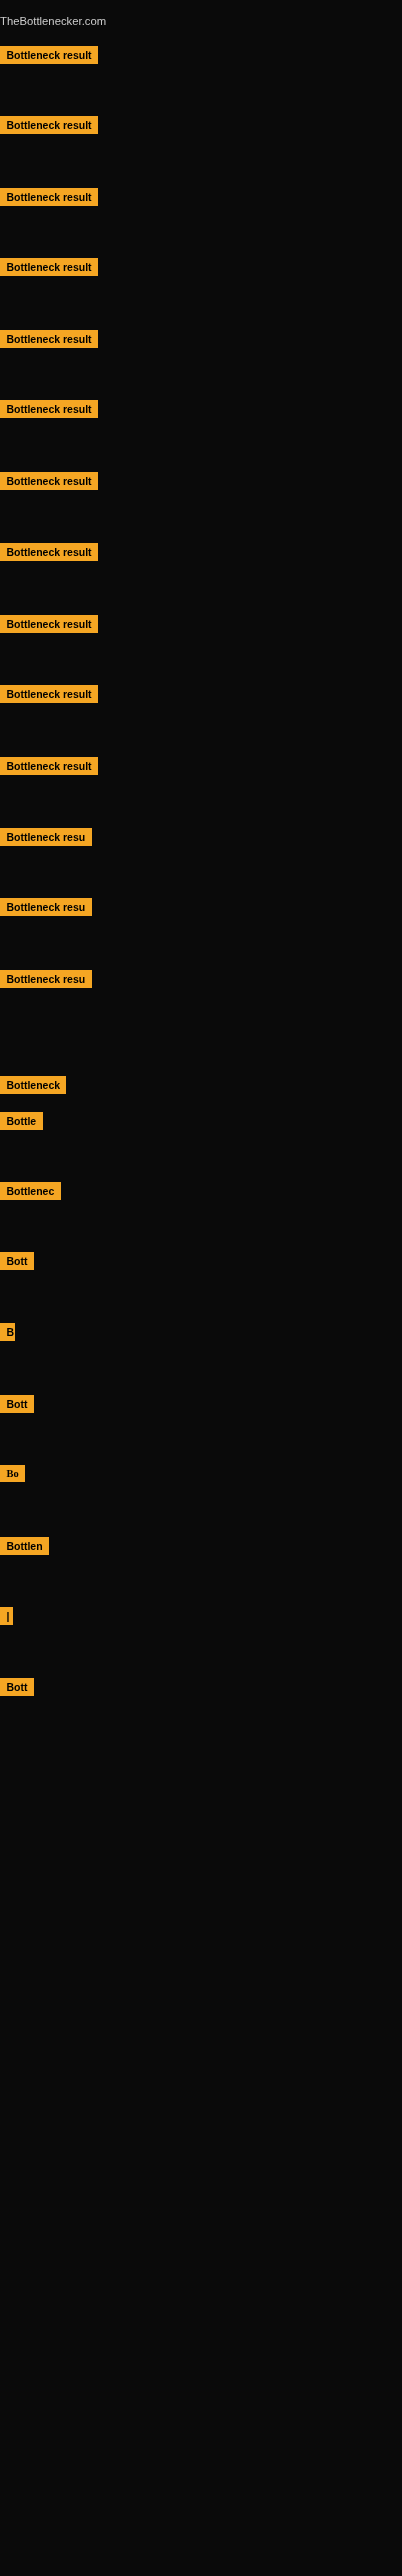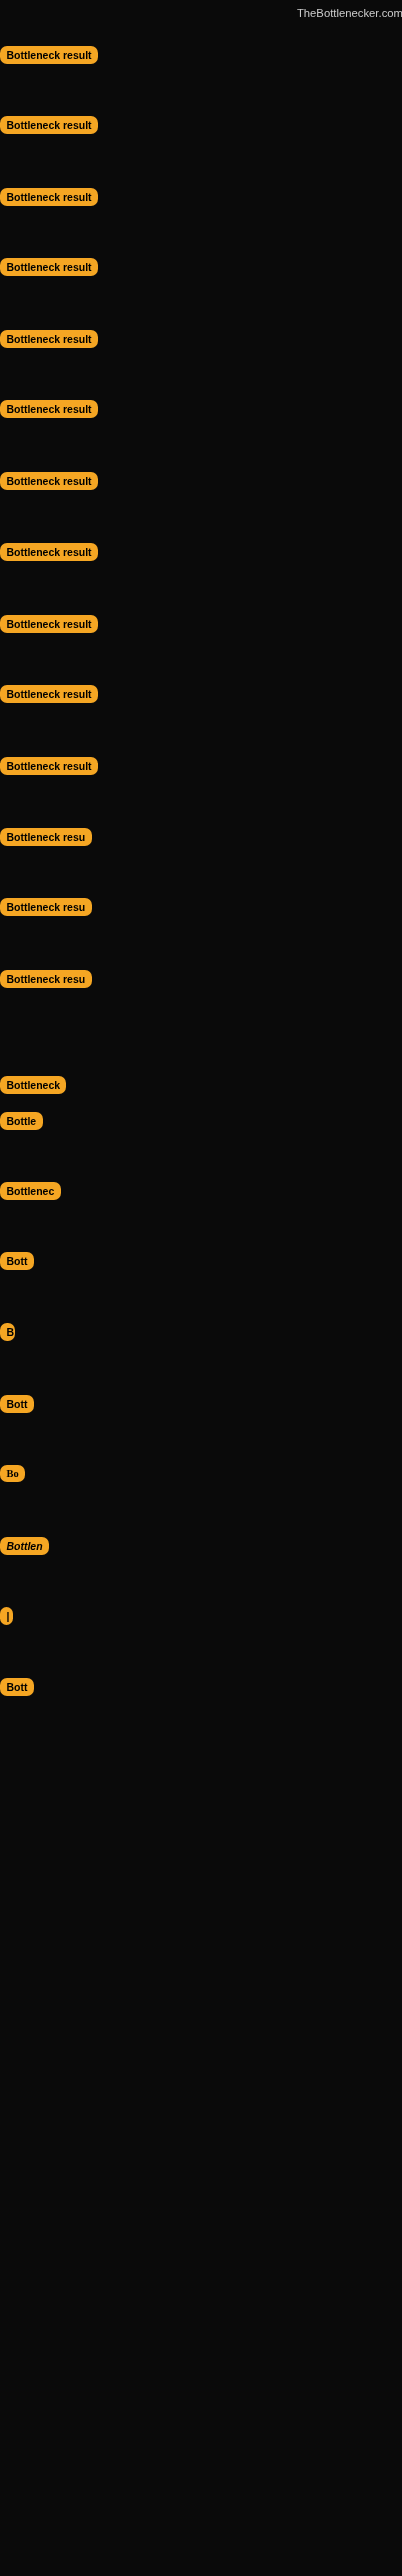--- a/index.html
+++ b/index.html
@@ -10,37 +10,36 @@
 
     body {
       background-color: #0a0a0a;
       width: 403px;
       min-height: 2576px;
       font-family: Arial, sans-serif;
       position: relative;
     }
 
     .site-title {
-      text-align: right;
+      text-align: left;
       color: #cccccc;
       font-size: 11.3px;
-      padding: 7px 0;
+      padding: 15px 0;
       width: 100%;
     }
 
     .bottleneck-label {
       background-color: #f5a623;
       color: #000000;
       font-size: 10.5px;
       font-weight: bold;
       padding: 3.2px 6.4px;
       display: inline-block;
       white-space: nowrap;
       overflow: hidden;
-      border-radius: 7px;
     }
 
     .result-item {
       position: absolute;
       left: 0;
     }
   </style>
 </head>
 <body>
 
@@ -62,16 +61,16 @@
 <div class="result-item" style="top: 828px;"><span class="bottleneck-label" style="max-width: 113px;">Bottleneck resu</span></div>
 <div class="result-item" style="top: 898px;"><span class="bottleneck-label" style="max-width: 111px;">Bottleneck resu</span></div>
 <div class="result-item" style="top: 970px;"><span class="bottleneck-label" style="max-width: 109px;">Bottleneck resu</span></div>
 <div class="result-item" style="top: 1040px;"><span class="bottleneck-label" style="max-width: 89px; margin-top: 36px;">Bottleneck</span></div>
 <div class="result-item" style="top: 1112px;"><span class="bottleneck-label" style="max-width: 52px;">Bottle</span></div>
 <div class="result-item" style="top: 1182px;"><span class="bottleneck-label" style="max-width: 76px;">Bottlenec</span></div>
 <div class="result-item" style="top: 1252px;"><span class="bottleneck-label" style="max-width: 44px;">Bott</span></div>
 <div class="result-item" style="top: 1323px;"><span class="bottleneck-label" style="max-width: 14.5px;">B</span></div>
 <div class="result-item" style="top: 1395px;"><span class="bottleneck-label" style="max-width: 44px;">Bott</span></div>
 <div class="result-item" style="top: 1465px; font-family: Liberation Serif, serif;"><span class="bottleneck-label" style="max-width: 28px;">Bo</span></div>
-<div class="result-item" style="top: 1537px;"><span class="bottleneck-label" style="max-width: 68px; font-style: italic;">Bottlen</span></div>
+<div class="result-item" style="top: 1537px;"><span class="bottleneck-label" style="max-width: 68px;">Bottlen</span></div>
 <div class="result-item" style="top: 1607px;"><span class="bottleneck-label" style="max-width: 9.7px;">|</span></div>
 <div class="result-item" style="top: 1678px;"><span class="bottleneck-label" style="max-width: 39px;">Bott</span></div>
 
 
 </body></html>

